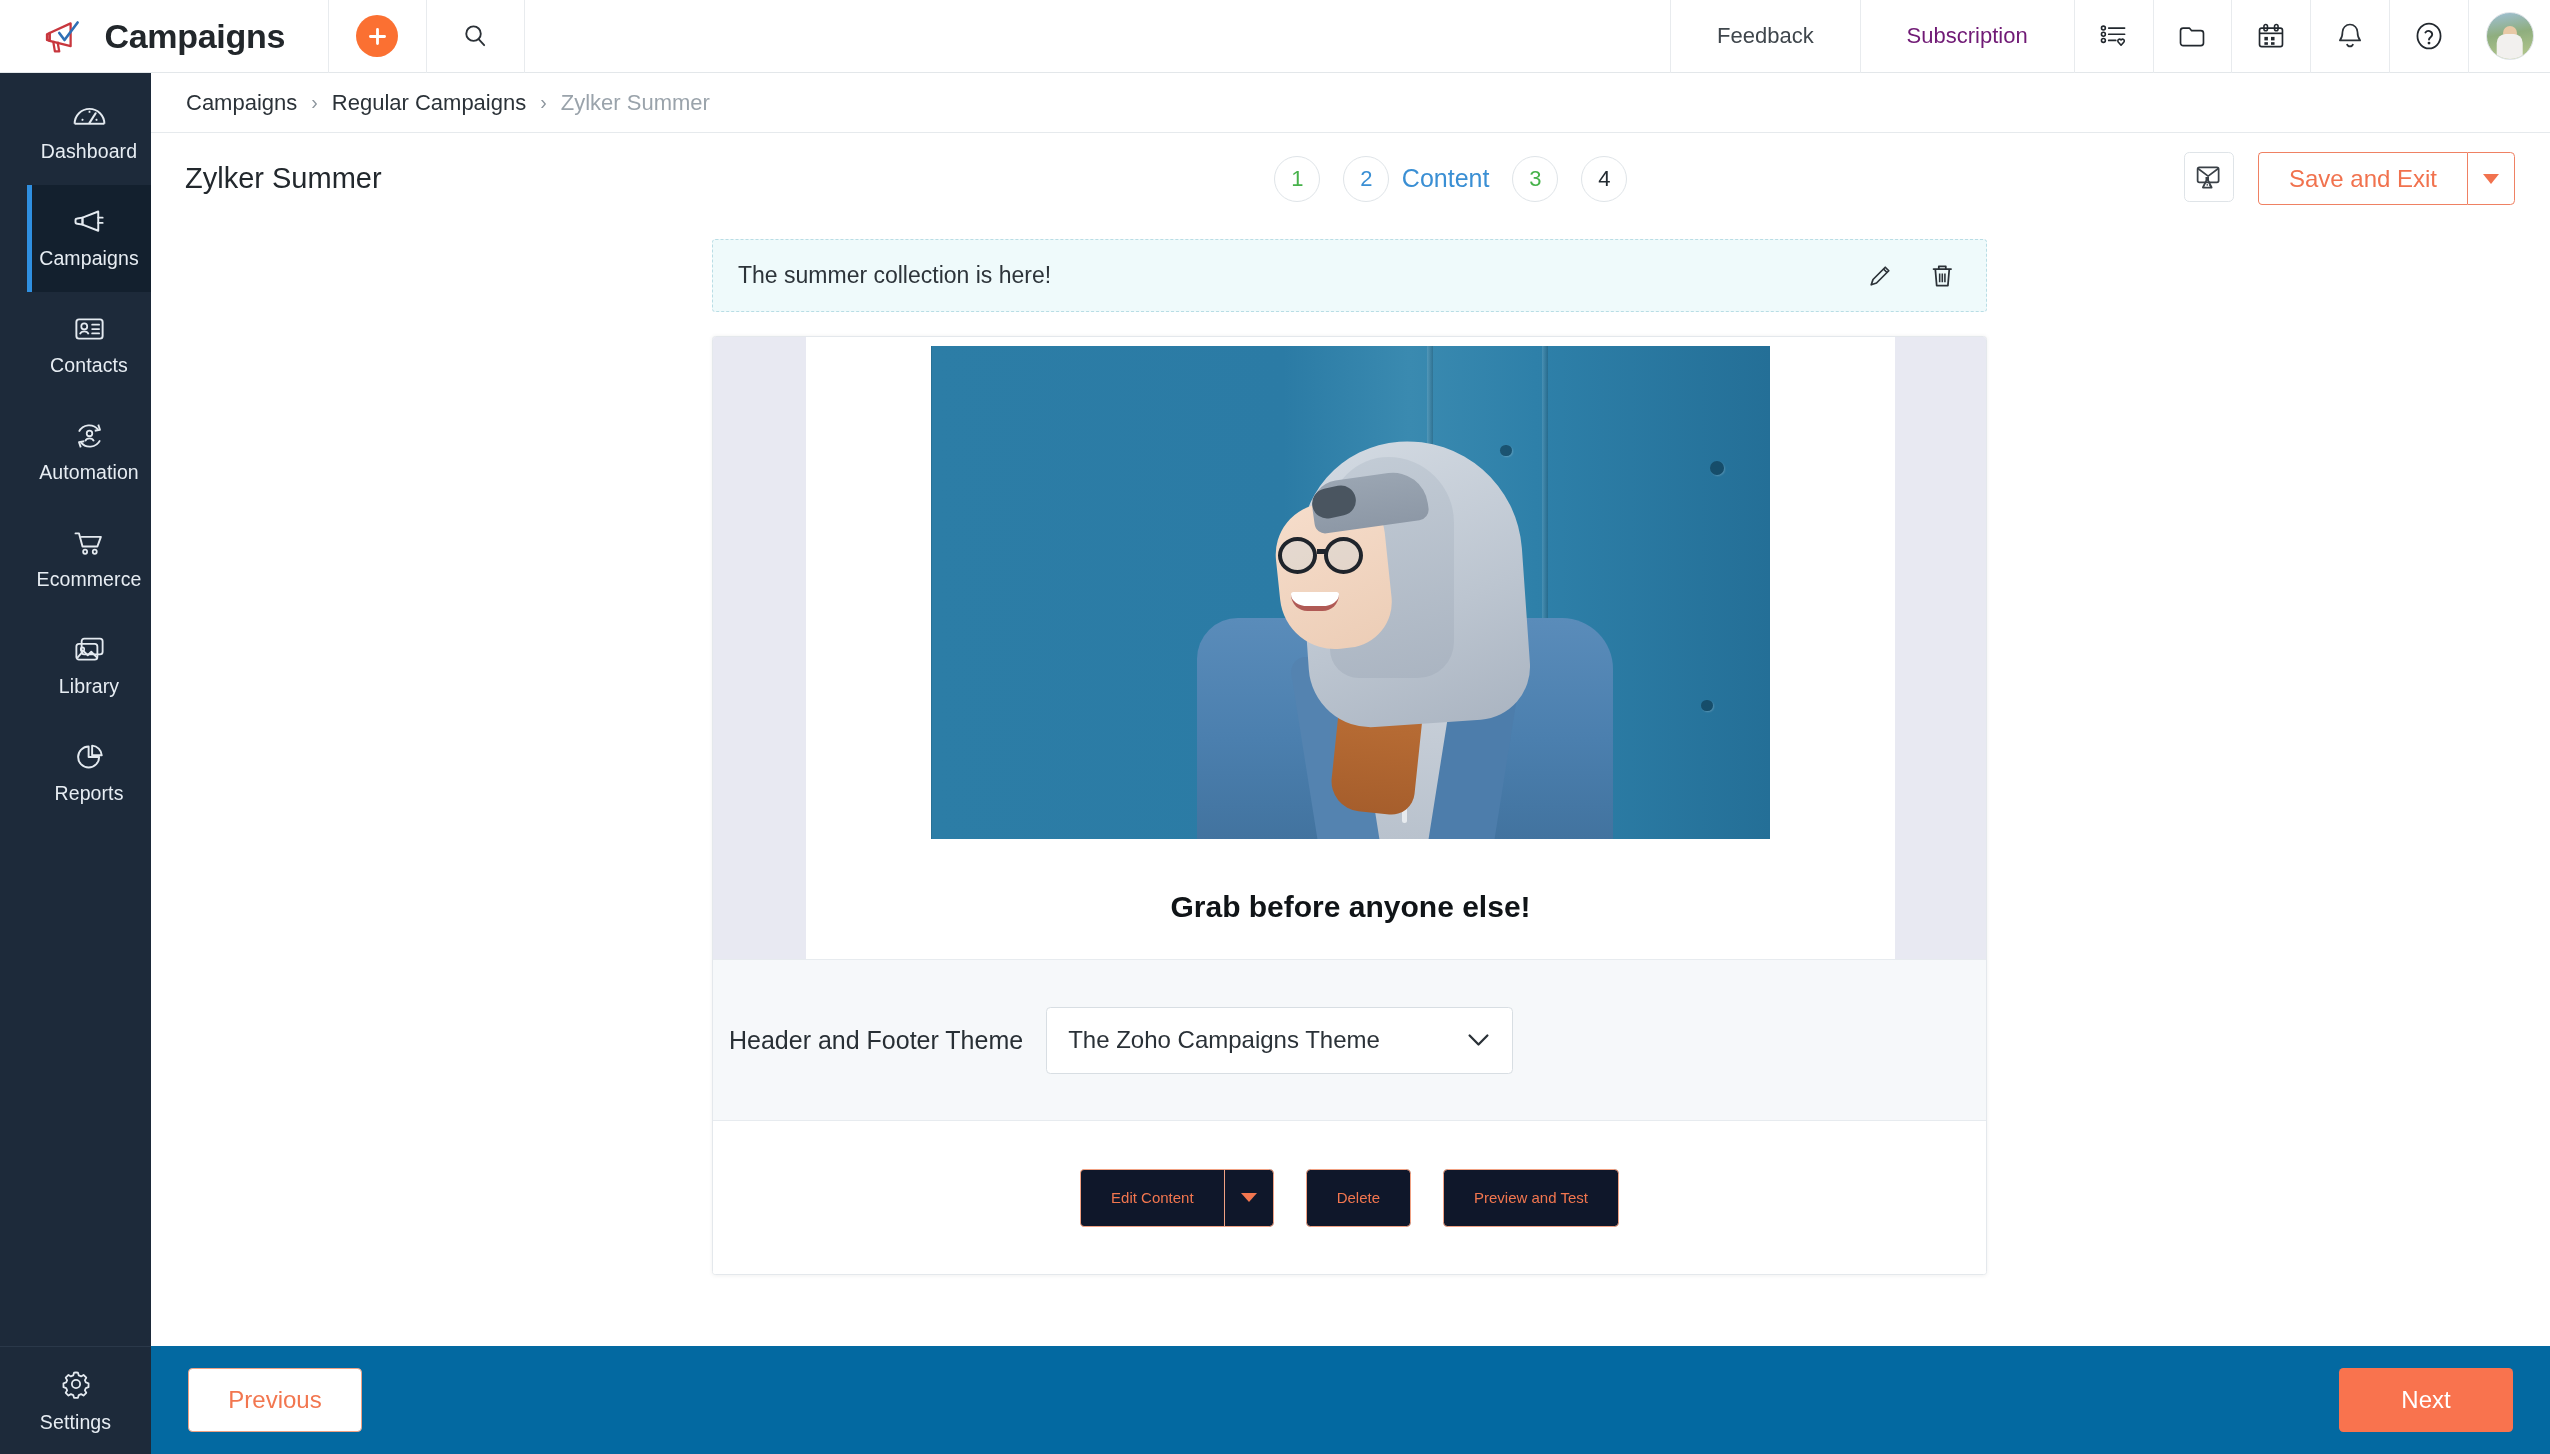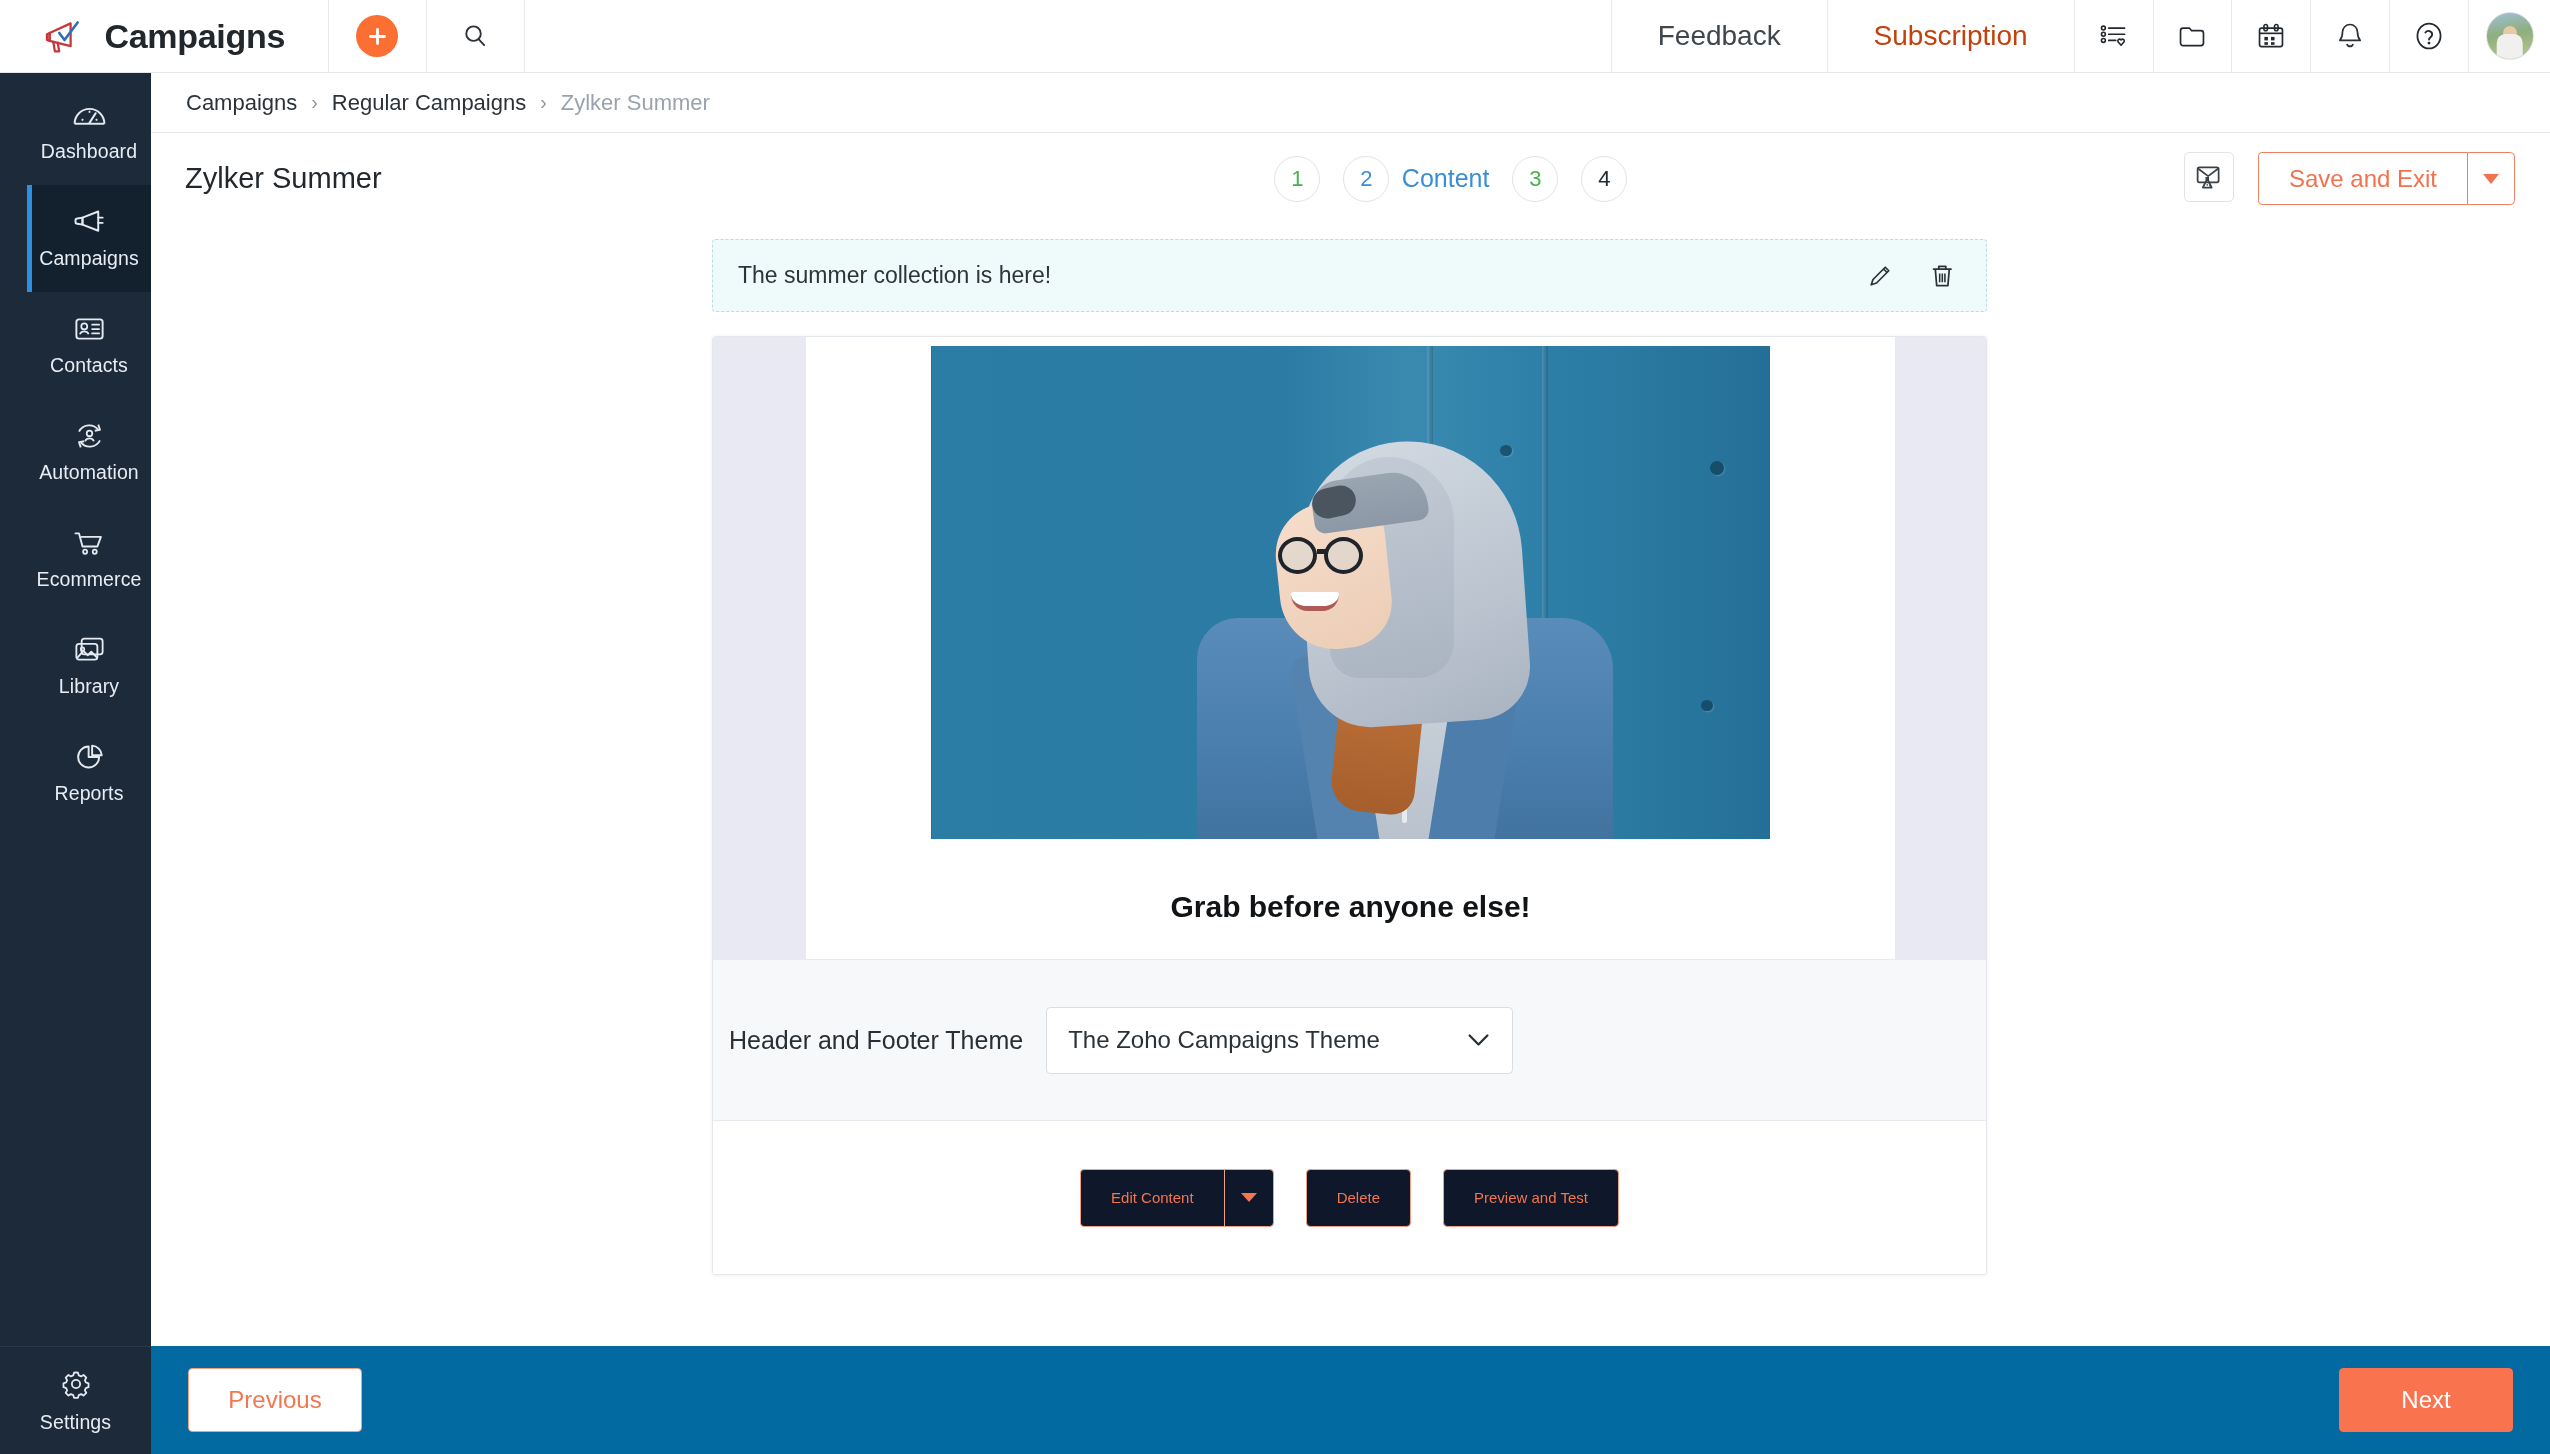--- a/index.html
+++ b/index.html
@@ -21,23 +21,23 @@
   .plus-btn {
     width: 42px; height: 42px; border-radius: 50%; background: #fb7032;
     display: flex; align-items: center; justify-content: center;
     color: #fff; font-size: 30px; line-height: 1; font-weight: 300;
   }
   .divider-v { width: 0.9px; height: 73px; background: #e8ebee; }
   .search-cell { width: 97px; display: flex; align-items: center; justify-content: center; height: 73px; }
   .topbar-spacer { flex: 1 1 auto; height: 73px; }
   .tb-text {
     height: 73px; display: flex; align-items: center; justify-content: center;
-    font-size: 28px; color: #3f464c; padding: 0 46px; white-space: nowrap;
-  }
-  .tb-text.accent { color: #c2410c; }
+    font-size: 22px; color: #3f464c; padding: 0 46px; white-space: nowrap;
+  }
+  .tb-text.accent { color: #701a75; }
   .tb-icon {
     width: 78px; height: 73px; display: flex; align-items: center; justify-content: center;
   }
   .avatar-cell { width: 81px; height: 73px; display: flex; align-items: center; justify-content: center; }
   .avatar {
     width: 48px; height: 48px; border-radius: 50%; overflow: hidden;
     background: linear-gradient(170deg,#9fc0d8 0%,#8fae7e 45%,#b7c98e 100%);
     position: relative; border: 0.9px solid #dfe4e8;
   }
   .avatar::before {

